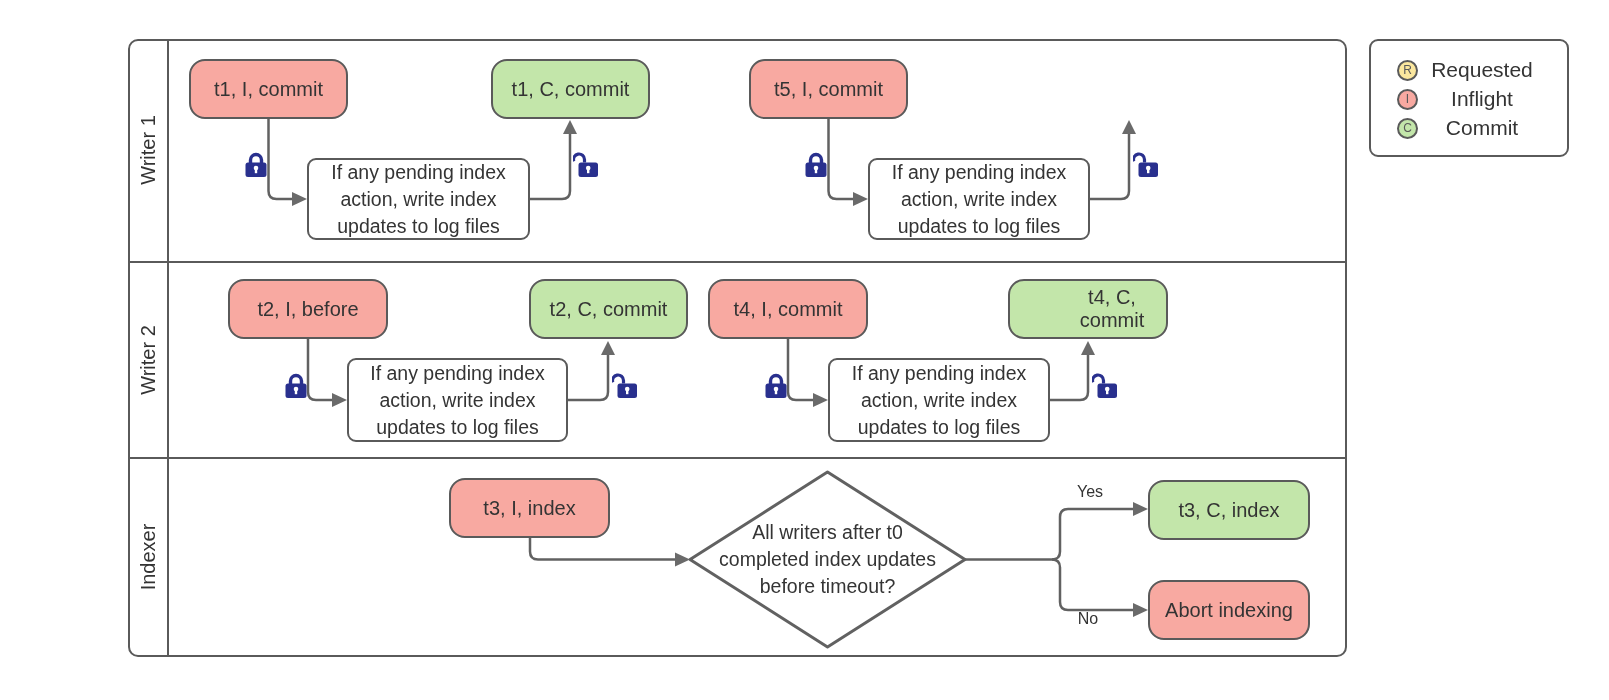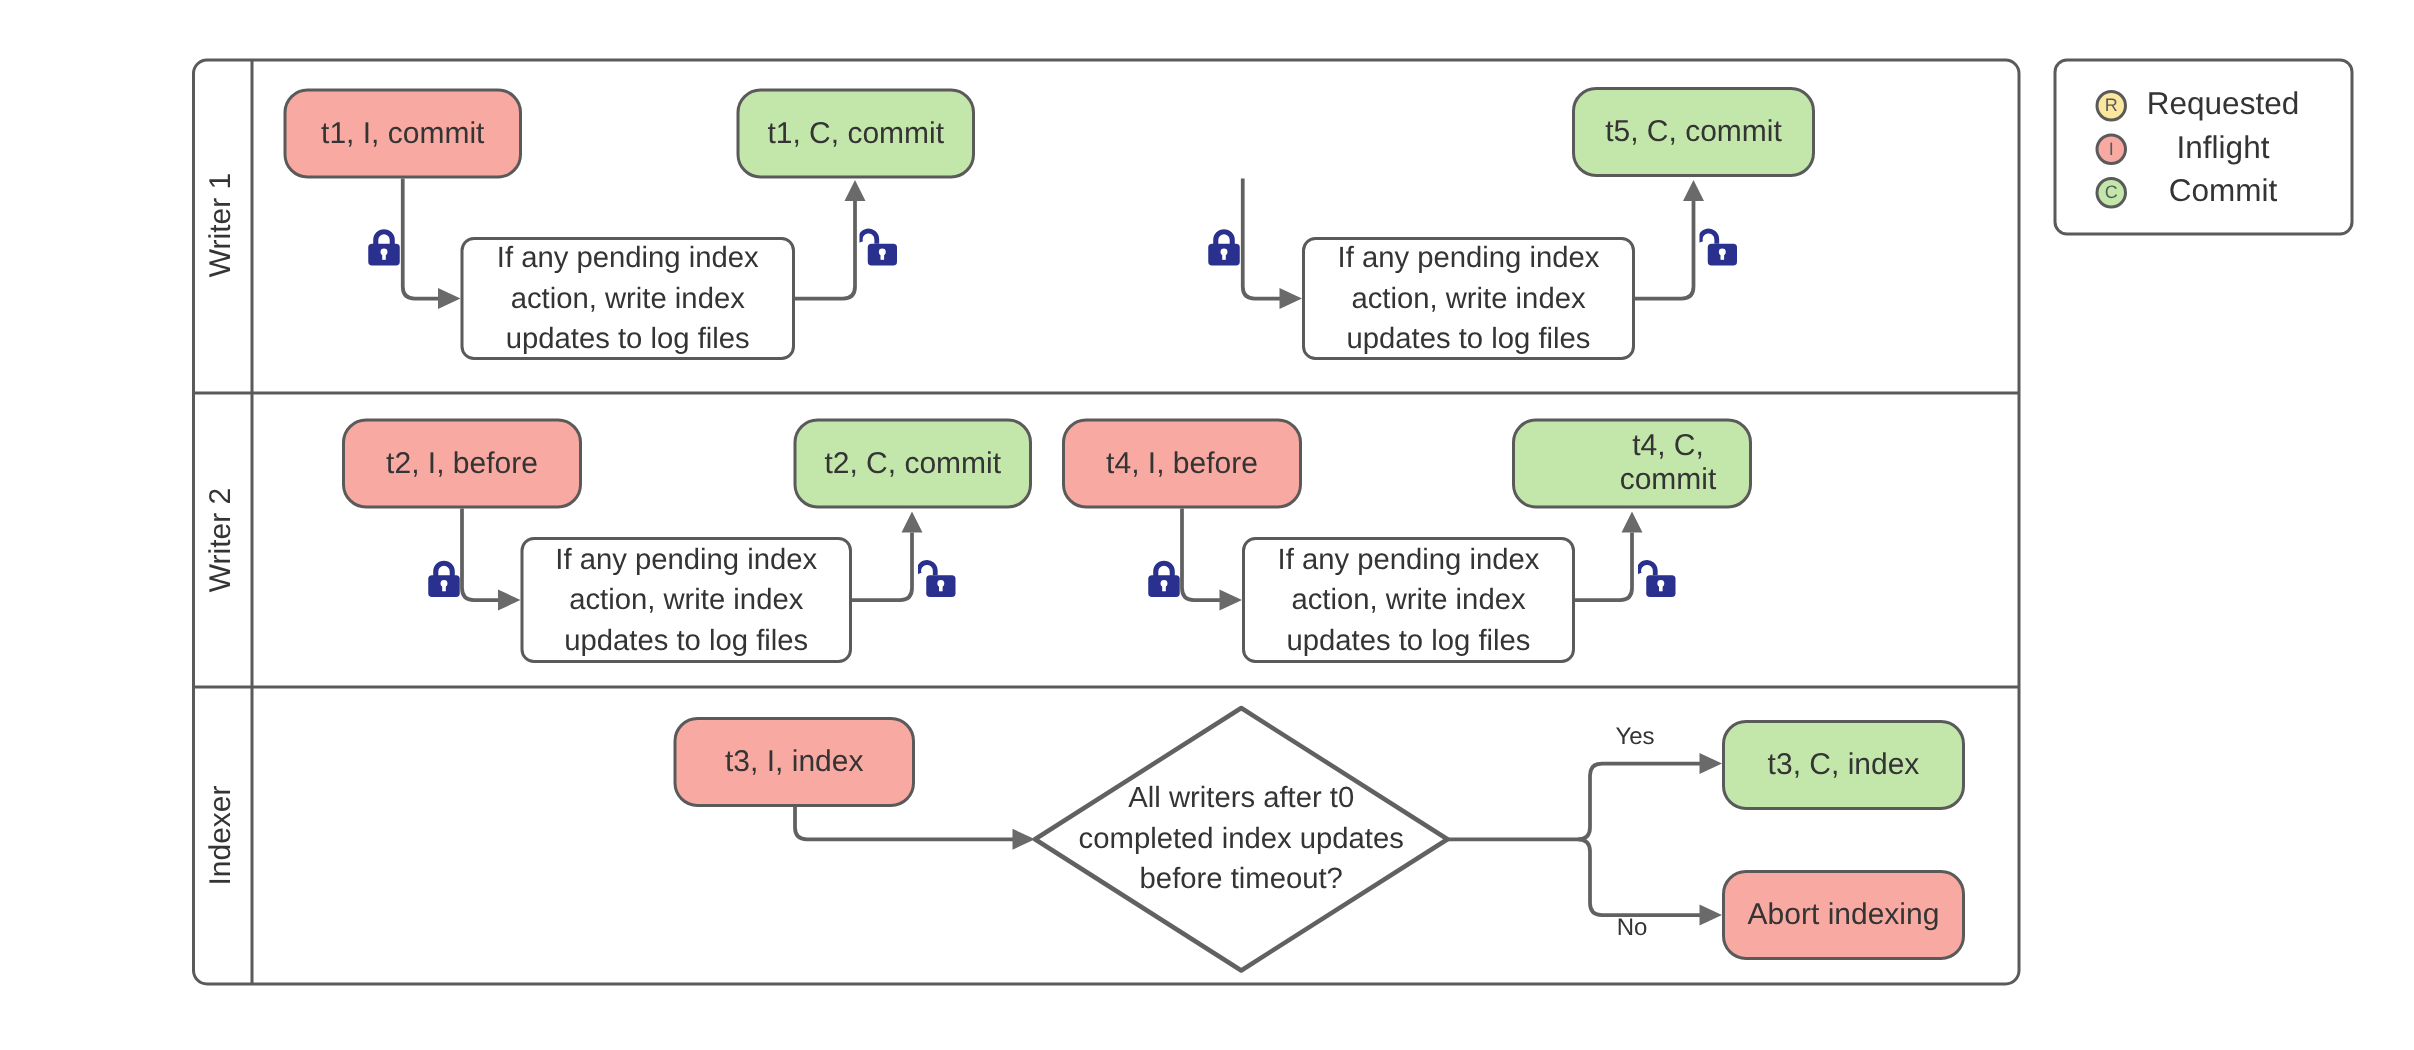--- a/index.html
+++ b/index.html
@@ -73,27 +73,27 @@
       <polygon points="690,559.5 675,552.5 675,566.5"></polygon>
       <polygon points="1148,509 1133,502 1133,516"></polygon>
       <polygon points="1148,610 1133,603 1133,617"></polygon>
     </g>
     <polygon points="690,559.5 827.5,472 965,559.5 827.5,647" fill="#ffffff" stroke="#616161" stroke-width="3" stroke-linejoin="round"></polygon>
   </svg>
 
   <div class="node inflight" style="left:189px;top:59px;width:159px;height:60px;">t1, I, commit</div>
   <div class="node commit" style="left:491px;top:59px;width:159px;height:60px;">t1, C, commit</div>
   <div class="node process" style="left:307px;top:158px;width:223px;height:82px;">If any pending index action, write index updates to log files</div>
-  <div class="node commit" style="left:1048px;top:58px;width:162px;height:60px;">t5, C, commit</div>
+  <div class="node inflight" style="left:749px;top:59px;width:159px;height:60px;">t5, I, commit</div>
   <div class="node process" style="left:868px;top:158px;width:222px;height:82px;">If any pending index action, write index updates to log files</div>
 
   <div class="node inflight" style="left:228px;top:279px;width:160px;height:60px;">t2, I, before</div>
   <div class="node commit" style="left:529px;top:279px;width:159px;height:60px;">t2, C, commit</div>
   <div class="node process" style="left:347px;top:358px;width:221px;height:84px;">If any pending index action, write index updates to log files</div>
-  <div class="node inflight" style="left:708px;top:279px;width:160px;height:60px;">t4, I, before</div>
+  <div class="node inflight" style="left:708px;top:279px;width:160px;height:60px;">t4, I, commit</div>
   <div class="node commit" style="left:1008px;top:279px;width:160px;height:60px;padding-left:48px;">t4, C, commit</div>
   <div class="node process" style="left:828px;top:358px;width:222px;height:84px;">If any pending index action, write index updates to log files</div>
 
   <div class="node inflight" style="left:449px;top:478px;width:161px;height:60px;">t3, I, index</div>
   <div class="diamond-text">All writers after t0 completed index updates before timeout?</div>
   <div class="node commit" style="left:1148px;top:480px;width:162px;height:60px;">t3, C, index</div>
   <div class="node inflight" style="left:1148px;top:580px;width:162px;height:60px;">Abort indexing</div>
 
   <div class="branch-label" style="left:1060px;top:483px;">Yes</div>
   <div class="branch-label" style="left:1058px;top:610px;">No</div>

